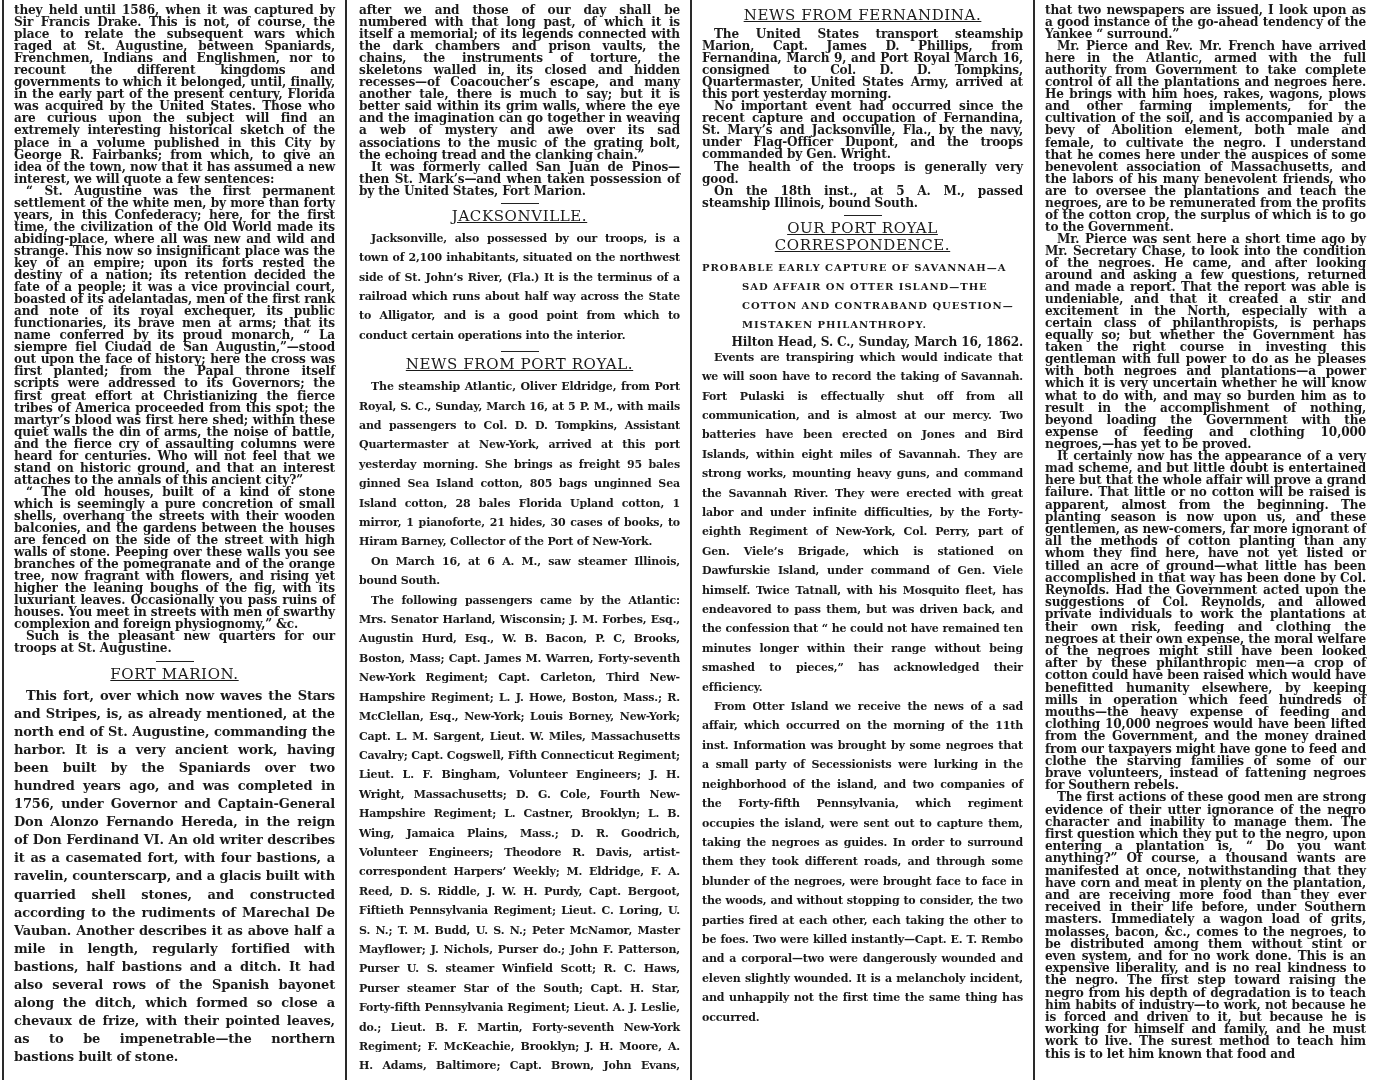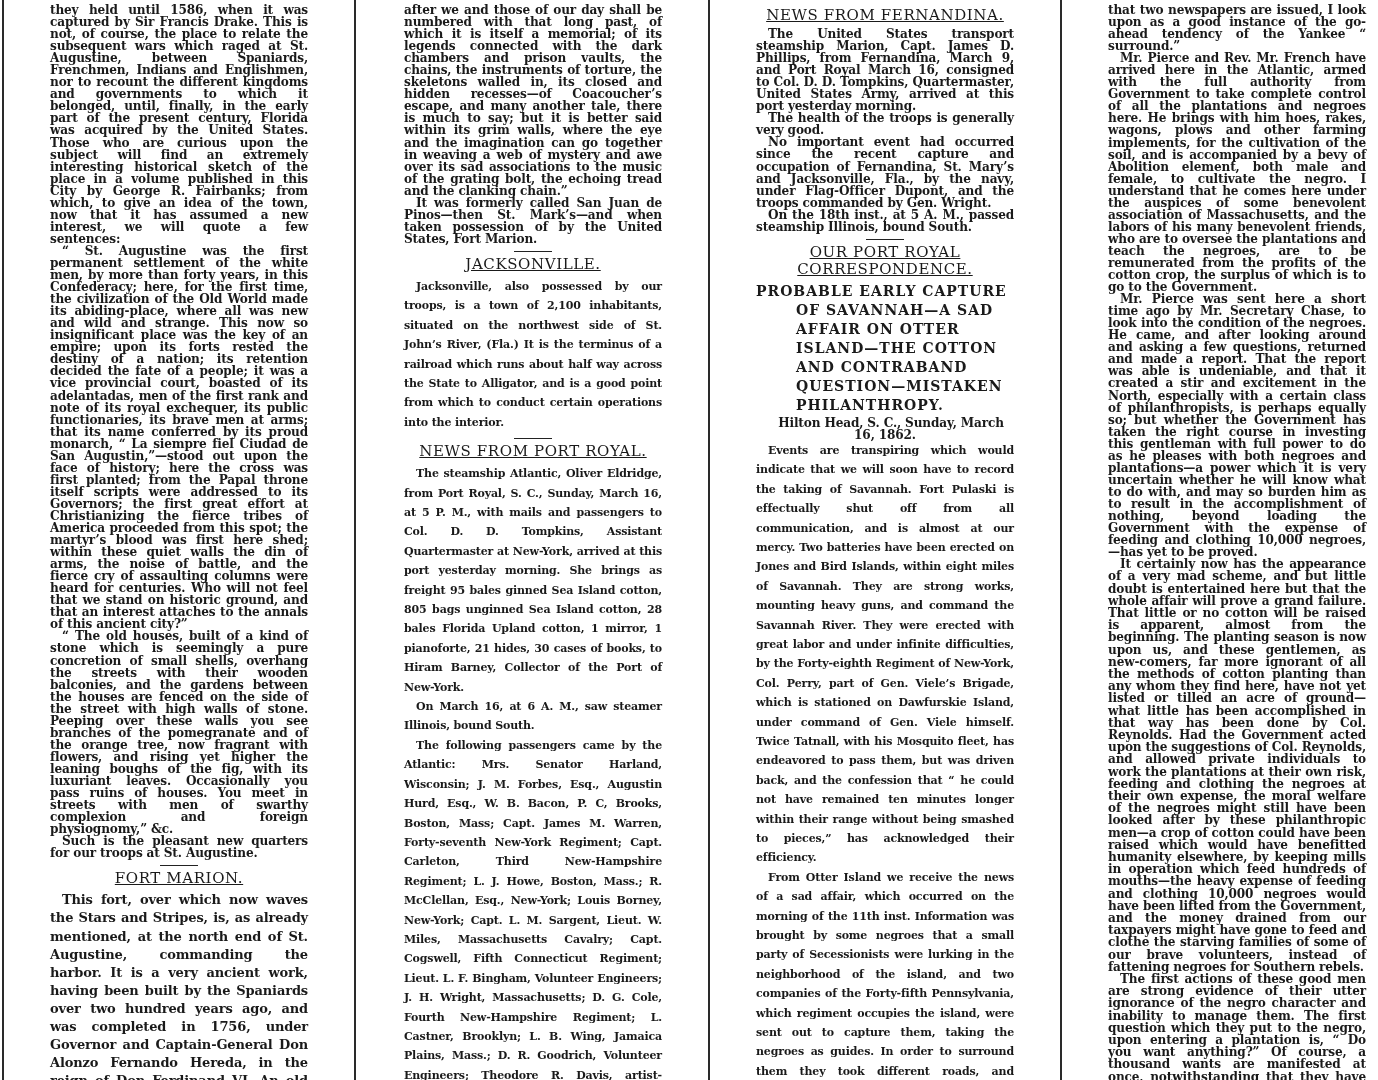--- a/index.html
+++ b/index.html
@@ -5,21 +5,20 @@
   html, body { margin: 0; padding: 0; background: #ffffff; }
   body {
     width: 1378px; height: 1080px; overflow: hidden;
     font-family: "DejaVu Serif", "Liberation Serif", serif;
     color: #1a1a1a;
   }
   .page {
     position: relative; width: 1378px; height: 1080px;
     display: flex; flex-direction: row; box-sizing: border-box;
     padding: 0 2px;
-    gap: 36px;
   }
   .column {
     position: relative; height: 1080px; box-sizing: border-box;
     padding: 4px 10px 0 10px; overflow: hidden;
     font-size: 12.1px; line-height: 12.05px;
     text-align: justify; letter-spacing: -0.15px;
     font-weight: bold;
   }
   .col1 { width: 343px; }
   .col2 { width: 345px; padding-left: 12px; }
@@ -31,25 +30,25 @@
   .column p { margin: 0; text-indent: 12px; }
   .column p.noindent { text-indent: 0; }
   .heading {
     text-align: center; font-weight: normal; font-size: 15px;
     letter-spacing: 0.6px; margin: 3px 0 4px 0; line-height: 17px; text-decoration: underline;
   }
   .divider {
     width: 38px; height: 1px; background: #222; margin: 6px auto 4px auto;
   }
   .subhead {
-    font-size: 14px; letter-spacing: 1px; text-transform: uppercase;
+    font-size: 10px; letter-spacing: 1px; text-transform: uppercase;
     font-weight: bold; text-indent: -40px; padding-left: 40px;
     line-height: 19px; margin: 2px 0 2px 0; text-align: left;
   }
-  .dateline { text-align: center; text-indent: 0; margin: 2px 0 2px 0; }
+  .dateline { text-align: right; text-indent: 0; margin: 2px 0 2px 0; }
   .col2 .big, .col3 .big { font-size: 11px; line-height: 19.4px; }
   .col1 .big { font-size: 13px; line-height: 18.1px; }
   .col4 .tight { line-height: 12.2px; }
 </style>
 </head>
 <body>
 
 <div class="page">
 
   <div class="rule"></div>
@@ -79,22 +78,22 @@
     <p class="big">On March 16, at 6 A. M., saw steamer Illinois, bound South.</p>
     <p class="big">The following passengers came by the Atlantic: Mrs. Senator Harland, Wisconsin; J. M. Forbes, Esq., Augustin Hurd, Esq., W. B. Bacon, P. C, Brooks, Boston, Mass; Capt. James M. Warren, Forty-seventh New-York Regiment; Capt. Carleton, Third New-Hampshire Regiment; L. J. Howe, Boston, Mass.; R. McClellan, Esq., New-York; Louis Borney, New-York; Capt. L. M. Sargent, Lieut. W. Miles, Massachusetts Cavalry; Capt. Cogswell, Fifth Connecticut Regiment; Lieut. L. F. Bingham, Volunteer Engineers; J. H. Wright, Massachusetts; D. G. Cole, Fourth New-Hampshire Regiment; L. Castner, Brooklyn; L. B. Wing, Jamaica Plains, Mass.; D. R. Goodrich, Volunteer Engineers; Theodore R. Davis, artist-correspondent Harpers’ Weekly; M. Eldridge, F. A. Reed, D. S. Riddle, J. W. H. Purdy, Capt. Bergoot, Fiftieth Pennsylvania Regiment; Lieut. C. Loring, U. S. N.; T. M. Budd, U. S. N.; Peter McNamor, Master Mayflower; J. Nichols, Purser do.; John F. Patterson, Purser U. S. steamer Winfield Scott; R. C. Haws, Purser steamer Star of the South; Capt. H. Star, Forty-fifth Pennsylvania Regiment; Lieut. A. J. Leslie, do.; Lieut. B. F. Martin, Forty-seventh New-York Regiment; F. McKeachie, Brooklyn; J. H. Moore, A. H. Adams, Baltimore; Capt. Brown, John Evans, Fernandina, Fla.; W. R. Clarke, U. S. N.; C. Blauvelt, Lieut. J. H. Behling, Forty-seventh New-York Regiment; Lieut. Schroeder, do.; Lieut. Heilder, do.; A. W. Holmes, Seventy-sixth Pennsylvania Regiment; Capt. Laing, Seventy-ninth New-York Regiment; S. A. Darrow, J. W. Sherman and Capt. Lodge, of bark Fanny Essler, prisoners to U. S. Marshal, and 60 in steerage.</p>
 
   </div>
 
   <div class="rule"></div>
 
   <div class="column col3">
     <div class="heading">NEWS FROM FERNANDINA.</div>
     <p>The United States transport steamship Marion, Capt. James D. Phillips, from Fernandina, March 9, and Port Royal March 16, consigned to Col. D. D. Tompkins, Quartermaster, United States Army, arrived at this port yesterday morning.</p>
+    <p>No important event had occurred since the recent capture and occupation of Fernandina, St. Mary’s and Jacksonville, Fla., by the navy, under Flag-Officer Dupont, and the troops commanded by Gen. Wright.</p>
     <p>The health of the troops is generally very good.</p>
-    <p>No important event had occurred since the recent capture and occupation of Fernandina, St. Mary’s and Jacksonville, Fla., by the navy, under Flag-Officer Dupont, and the troops commanded by Gen. Wright.</p>
     <p>On the 18th inst., at 5 A. M., passed steamship Illinois, bound South.</p>
     <div class="divider"></div>
     <div class="heading">OUR PORT ROYAL CORRESPONDENCE.</div>
     <div class="subhead">Probable Early Capture of Savannah—A Sad Affair on Otter Island—The Cotton and Contraband Question—Mistaken Philanthropy.</div>
     <p class="dateline">Hilton Head, S. C., Sunday, March 16, 1862.</p>
     <p class="big">Events are transpiring which would indicate that we will soon have to record the taking of Savannah. Fort Pulaski is effectually shut off from all communication, and is almost at our mercy. Two batteries have been erected on Jones and Bird Islands, within eight miles of Savannah. They are strong works, mounting heavy guns, and command the Savannah River. They were erected with great labor and under infinite difficulties, by the Forty-eighth Regiment of New-York, Col. Perry, part of Gen. Viele’s Brigade, which is stationed on Dawfurskie Island, under command of Gen. Viele himself. Twice Tatnall, with his Mosquito fleet, has endeavored to pass them, but was driven back, and the confession that “ he could not have remained ten minutes longer within their range without being smashed to pieces,” has acknowledged their efficiency.</p>
     <p class="big">From Otter Island we receive the news of a sad affair, which occurred on the morning of the 11th inst. Information was brought by some negroes that a small party of Secessionists were lurking in the neighborhood of the island, and two companies of the Forty-fifth Pennsylvania, which regiment occupies the island, were sent out to capture them, taking the negroes as guides. In order to surround them they took different roads, and through some blunder of the negroes, were brought face to face in the woods, and without stopping to consider, the two parties fired at each other, each taking the other to be foes. Two were killed instantly—Capt. E. T. Rembo and a corporal—two were dangerously wounded and eleven slightly wounded. It is a melancholy incident, and unhappily not the first time the same thing has occurred.</p>
 
   </div>
 

